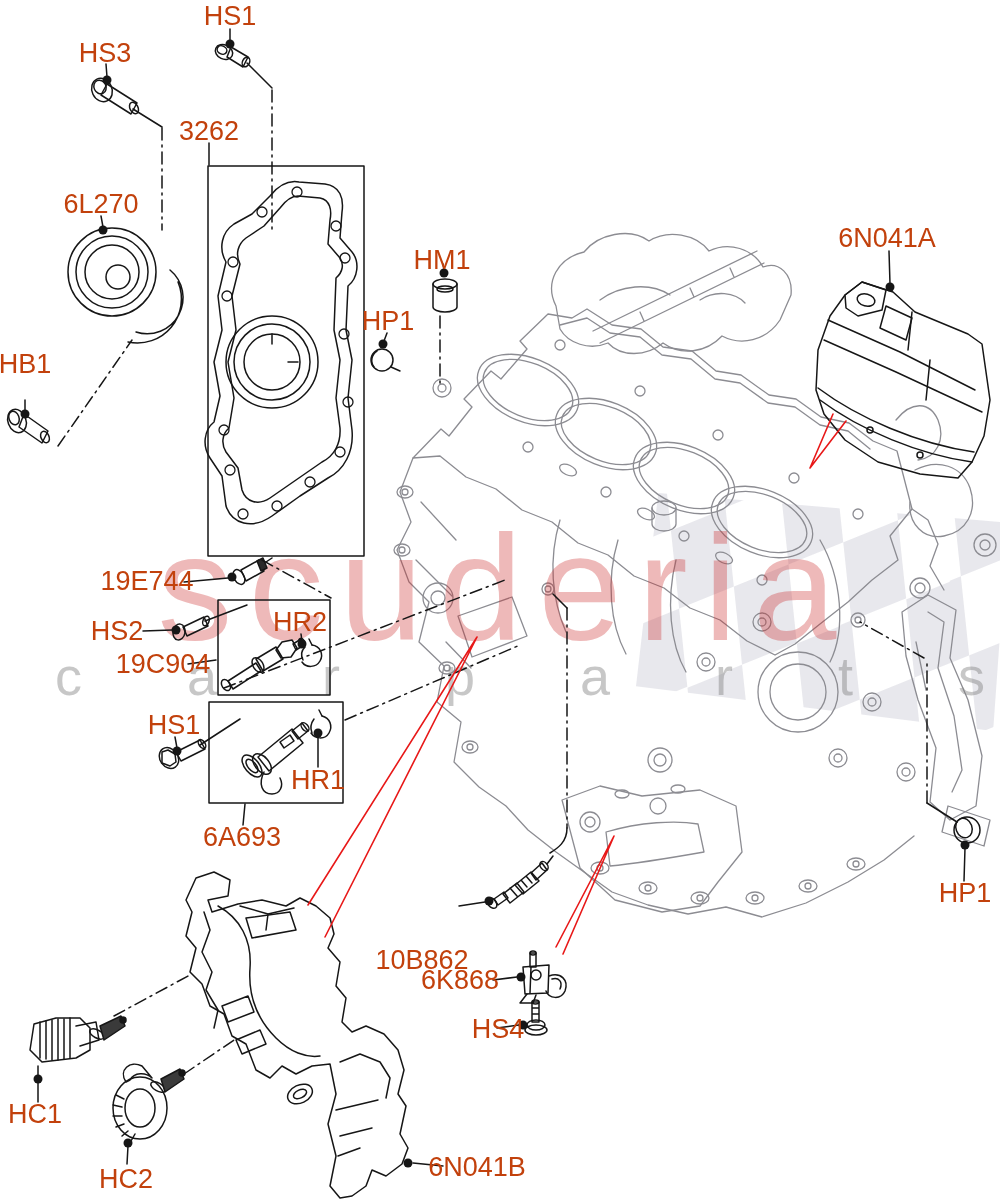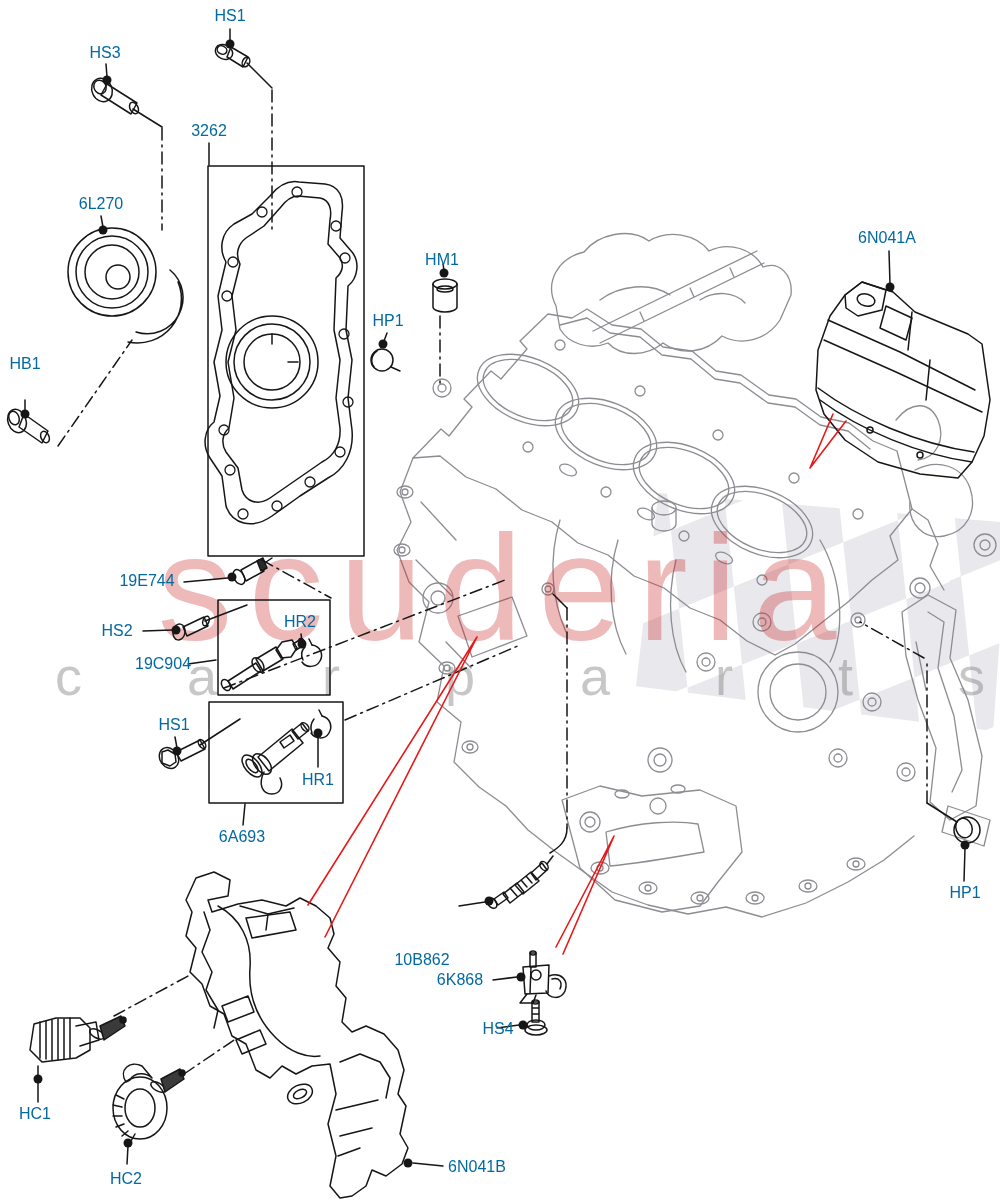--- a/index.html
+++ b/index.html
@@ -14,21 +14,21 @@
         background-size:118px 152px;transform:rotate(-22deg) skewX(-16deg);}
   
   .wm-brand{position:absolute;left:505px;top:588px;transform:translate(-50%,-50%);
         font-size:150px;font-weight:normal;letter-spacing:16px;color:rgba(203,42,42,.33);
         white-space:nowrap;z-index:3;}
   .wm-sub{position:absolute;left:55px;top:645px;width:930px;display:flex;
         justify-content:space-between;font-size:54px;color:rgba(130,130,130,.45);
         z-index:3;}
   .wm-sub span{display:block;}
   
-  .lbl{position:absolute;transform:translate(-50%,-50%);font-size:16px;color:#0369a1;
+  .lbl{position:absolute;transform:translate(-50%,-50%);font-size:27px;color:#c2410c;
        white-space:nowrap;z-index:6;cursor:pointer;}
   .layer2{z-index:2;} .layer4{z-index:4;}
 </style>
 </head>
 <body>
 
 <div id="stage">
 
   <div id="flag">
       <div class="inner"></div>

